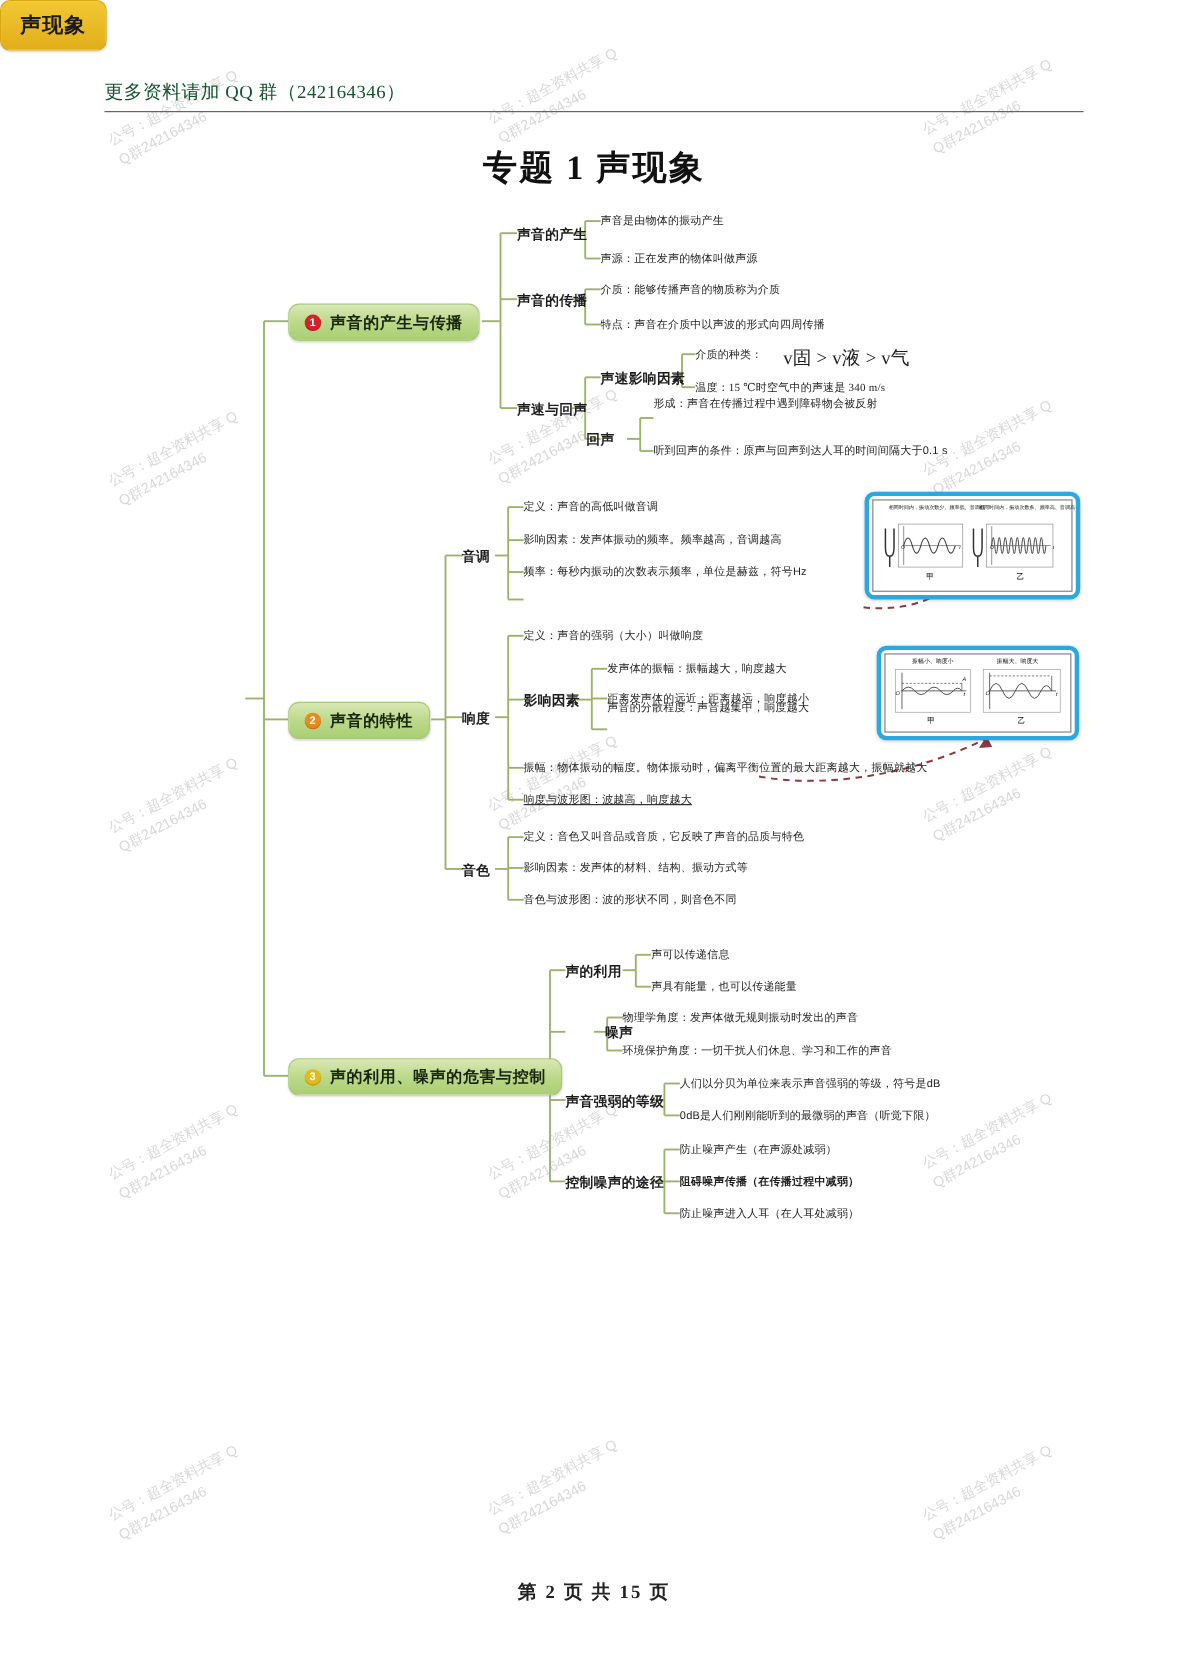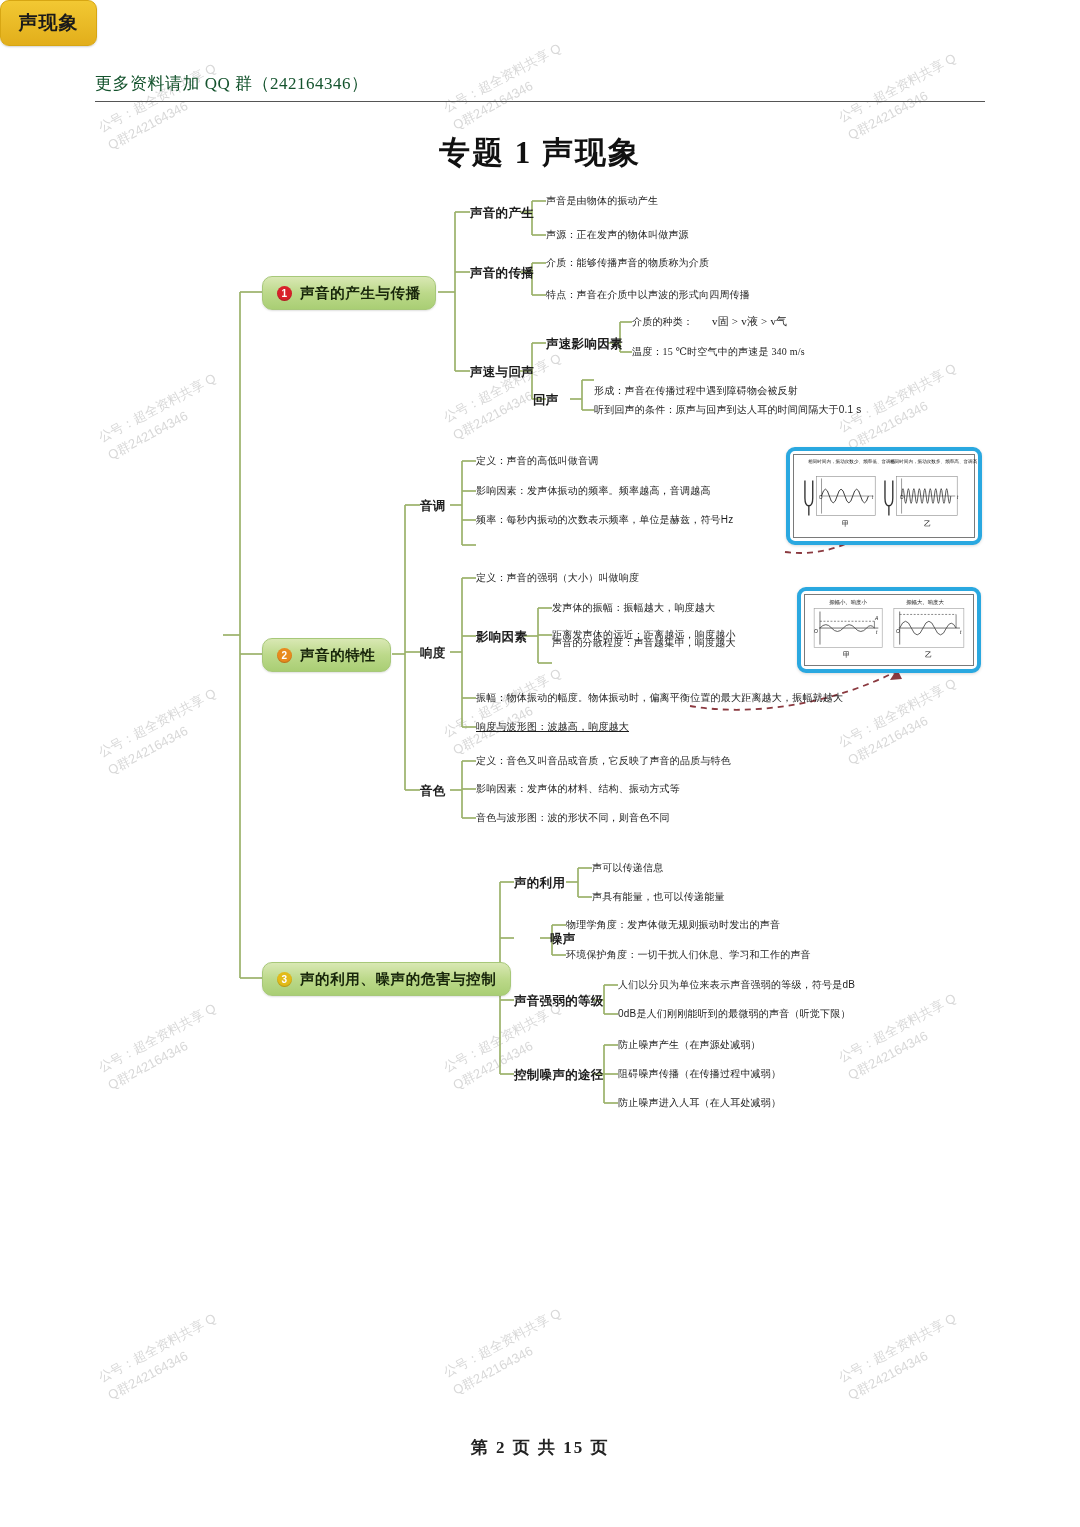--- a/index.html
+++ b/index.html
@@ -272,25 +272,25 @@
     <div class="node l3" style="left:546px;top:228px;">声源：正在发声的物体叫做声源</div>
 
     <div class="node l2" style="left:470px;top:265px;">声音的传播</div>
     <div class="node l3" style="left:546px;top:256px;">介质：能够传播声音的物质称为介质</div>
     <div class="node l3" style="left:546px;top:288px;">特点：声音在介质中以声波的形式向四周传播</div>
 
     <div class="node l2" style="left:470px;top:364px;">声速与回声</div>
 
     <div class="node l2" style="left:546px;top:336px;">声速影响因素</div>
     <div class="node l3" style="left:632px;top:315px;">介质的种类：</div>
-    <div class="node l3 serif" style="left:712px;top:314px;font-size:11px;">v固 &gt; v液 &gt; v气</div>
+    <div class="node l3 serif" style="left:712px;top:314px;font-size:17px;">v固 &gt; v液 &gt; v气</div>
     <div class="node l3 serif" style="left:632px;top:345px;">温度：15 ℃时空气中的声速是 340 m/s</div>
 
     <div class="node l2" style="left:533px;top:392px;">回声</div>
-    <div class="node l3" style="left:594px;top:384px;">形成：声音在传播过程中遇到障碍物会被反射</div>
+    <div class="node l3" style="left:594px;top:360px;">形成：声音在传播过程中遇到障碍物会被反射</div>
     <div class="node l3" style="left:594px;top:403px;">听到回声的条件：原声与回声到达人耳的时间间隔大于0.1 s</div>
 
     <div class="sec" style="left:262px;top:638px;">
       <span class="badge b2">2</span>
       <span>声音的特性</span>
     </div>
 
     <div class="node l2" style="left:420px;top:498px;">音调</div>
     <div class="node l3" style="left:476px;top:454px;">定义：声音的高低叫做音调</div>
     <div class="node l3" style="left:476px;top:484px;">影响因素：发声体振动的频率。频率越高，音调越高</div>
@@ -323,21 +323,21 @@
     <div class="node l2" style="left:514px;top:931px;margin-left:36px;">噪声</div>
     <div class="node l3" style="left:566px;top:918px;">物理学角度：发声体做无规则振动时发出的声音</div>
     <div class="node l3" style="left:566px;top:948px;">环境保护角度：一切干扰人们休息、学习和工作的声音</div>
 
     <div class="node l2" style="left:514px;top:993px;">声音强弱的等级</div>
     <div class="node l3" style="left:618px;top:978px;">人们以分贝为单位来表示声音强弱的等级，符号是dB</div>
     <div class="node l3" style="left:618px;top:1007px;">0dB是人们刚刚能听到的最微弱的声音（听觉下限）</div>
 
     <div class="node l2" style="left:514px;top:1067px;">控制噪声的途径</div>
     <div class="node l3" style="left:618px;top:1038px;">防止噪声产生（在声源处减弱）</div>
-    <div class="node l3" style="left:618px;top:1067px;">阻碍噪声传播（在传播过程中减弱）</div>
+    <div class="node l3" style="left:618px;top:1067px;font-weight:bold;">阻碍噪声传播（在传播过程中减弱）</div>
     <div class="node l3" style="left:618px;top:1096px;">防止噪声进入人耳（在人耳处减弱）</div>
 
     <div class="illus" style="left:786px;top:447px;width:182px;height:84px;">
       <div class="illus-inner">
         <div class="cap" style="left:14px;top:4px;width:70px;">相同时间内，振动次数少、频率低、音调低</div>
         <div class="cap" style="left:96px;top:4px;width:72px;">相同时间内，振动次数多、频率高、音调高</div>
 
         <svg viewBox="0 0 182 84" width="100%" height="100%" style="position:absolute;left:0;top:0;">
 
           <g stroke="#333" fill="none" stroke-width="1.4">

